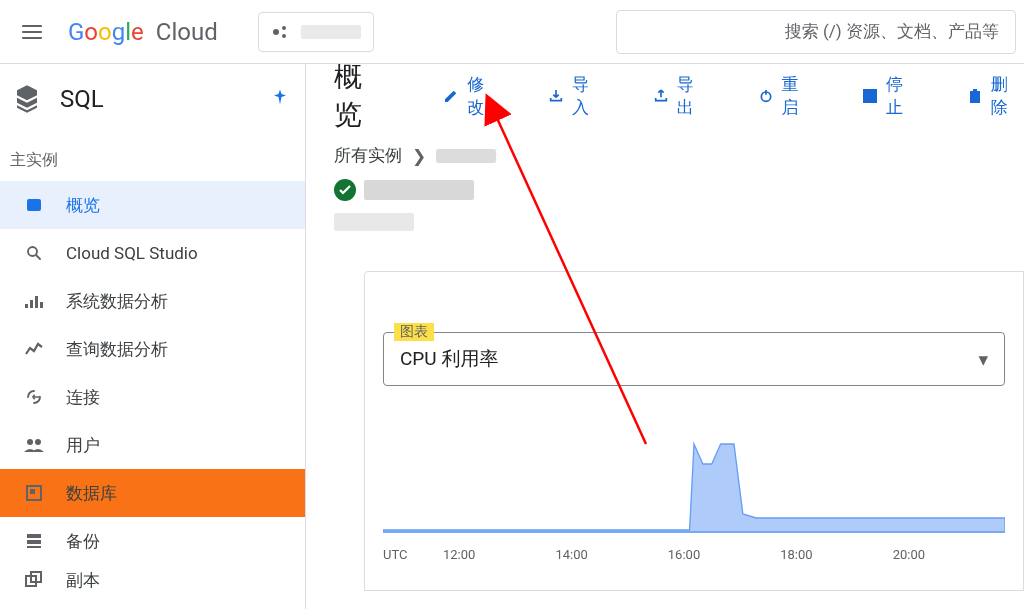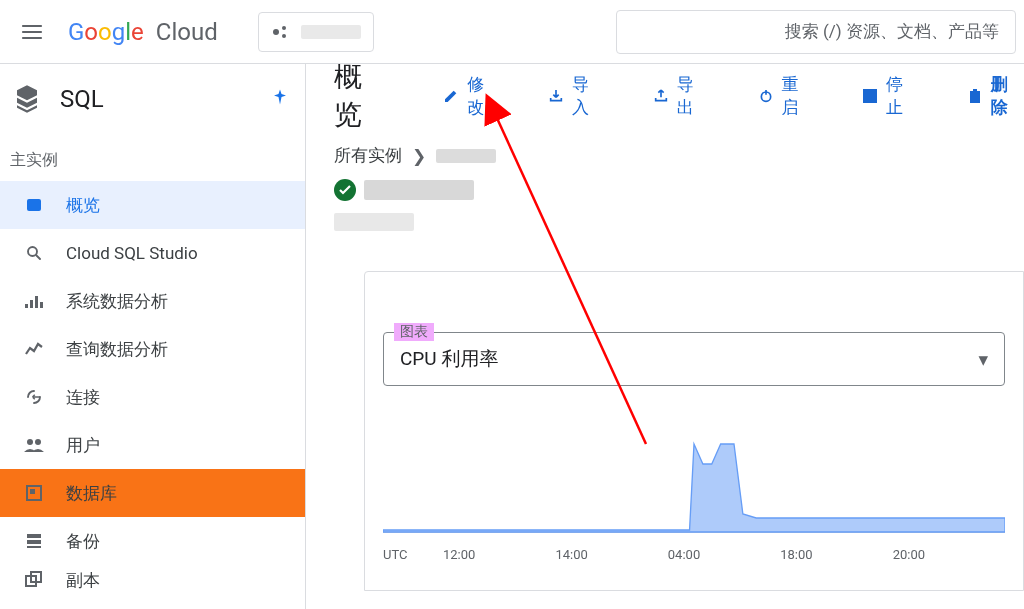--- a/index.html
+++ b/index.html
@@ -30,36 +30,36 @@
     .nav-item .icon { width: 20px; height: 20px; display: flex; align-items: center; justify-content: center; color: #5f6368; }
     .nav-item.active { background: #e8f0fe; color: #1a73e8; }
     .nav-item.active .icon { color: #1a73e8; }
     .nav-item.selected-alt { background: #f97316; }
 
     
     .main { flex: 1; overflow: hidden; position: relative; }
     .toolbar { display: flex; align-items: center; height: 64px; padding: 0 0 0 28px; }
     .page-title { font-size: 28px; color: #202124; margin-right: 56px; }
     .tool-btn { display: flex; align-items: center; gap: 8px; color: #1967d2; font-size: 17px; cursor: pointer; padding: 8px 4px; margin-right: 44px; }
-    .tool-btn:last-child { margin-right: 0; font-weight: bold; }
+    .tool-btn:last-child { margin-right: 0; }
     .tool-btn .icon { width: 18px; height: 18px; display: flex; align-items: center; justify-content: center; }
 
     .breadcrumb { padding: 16px 0 6px 28px; display: flex; align-items: center; gap: 10px; font-size: 17px; color: #3c4043; }
     .chev { color: #5f6368; }
     .red-bc { width: 60px; height: 14px; background: #dcdcdc; border-radius: 2px; }
 
     .instance-line { padding: 6px 0 4px 28px; display: flex; align-items: center; gap: 8px; }
     .status-dot { width: 22px; height: 22px; border-radius: 50%; background: #137333; display: flex; align-items: center; justify-content: center; }
     .status-dot svg { stroke: #fff; }
     .red-inst { width: 110px; height: 20px; background: #d8d8d8; border-radius: 2px; }
     .red-sub { margin: 8px 0 0 28px; width: 80px; height: 18px; background: #e8e8e8; border-radius: 2px; }
 
     .chart-card { margin: 40px 0 0 58px; border: 1px solid #dadce0; border-top-left-radius: 4px; padding-top: 42px; height: 320px; position: relative; }
     .chart-select-wrap { position: relative; margin: 18px 18px 0 18px; height: 54px; border: 1px solid #80868b; border-radius: 4px; display: flex; align-items: center; padding: 0 16px; font-size: 19px; color: #202124; cursor: pointer; }
-    .chart-select-wrap .legend { position: absolute; top: -10px; left: 10px; background: #f0abfc; padding: 0 6px; font-size: 14px; color: #5f6368; }
+    .chart-select-wrap .legend { position: absolute; top: -10px; left: 10px; background: #fde047; padding: 0 6px; font-size: 14px; color: #5f6368; }
     .chart-select-wrap .caret { margin-left: auto; color: #5f6368; }
 
     .chart-area { margin: 28px 18px 0 18px; height: 140px; position: relative; }
     .chart-svg { width: 100%; height: 120px; display: block; }
     .x-axis { position: absolute; bottom: -8px; left: 0; right: 0; display: flex; font-size: 13px; color: #5f6368; }
     .x-axis span:first-child { flex: 0 0 60px; }
     .x-axis span { flex: 1; }
 
     
     .arrow-svg { position: absolute; left: 0; top: 0; pointer-events: none; z-index: 10; }
@@ -275,21 +275,21 @@
       </div>
       <div class="chart-area">
         <svg class="chart-svg" viewBox="0 0 700 120" preserveAspectRatio="none">
           <line x1="0" y1="118" x2="700" y2="118" stroke="#9aa0a6" stroke-width="1"></line>
           <path d="M 0 116 L 345 116 L 350 30 L 360 50 L 370 50 L 380 30 L 395 30 L 405 100 L 420 104 L 700 104 L 700 118 L 0 118 Z" fill="#aecbfa" stroke="#669df6" stroke-width="1.5"></path>
         </svg>
         <div class="x-axis">
           <span>UTC</span>
           <span>12:00</span>
           <span>14:00</span>
-          <span>04:00</span>
+          <span>16:00</span>
           <span>18:00</span>
           <span>20:00</span>
         </div>
       </div>
     </div>
 
     <svg class="arrow-svg" width="718" height="545">
       <defs>
         <marker id="ah" markerWidth="12" markerHeight="12" refX="2" refY="6" orient="auto">
           <path d="M0 0 L12 6 L0 12 Z" fill="#ff0000"></path>

